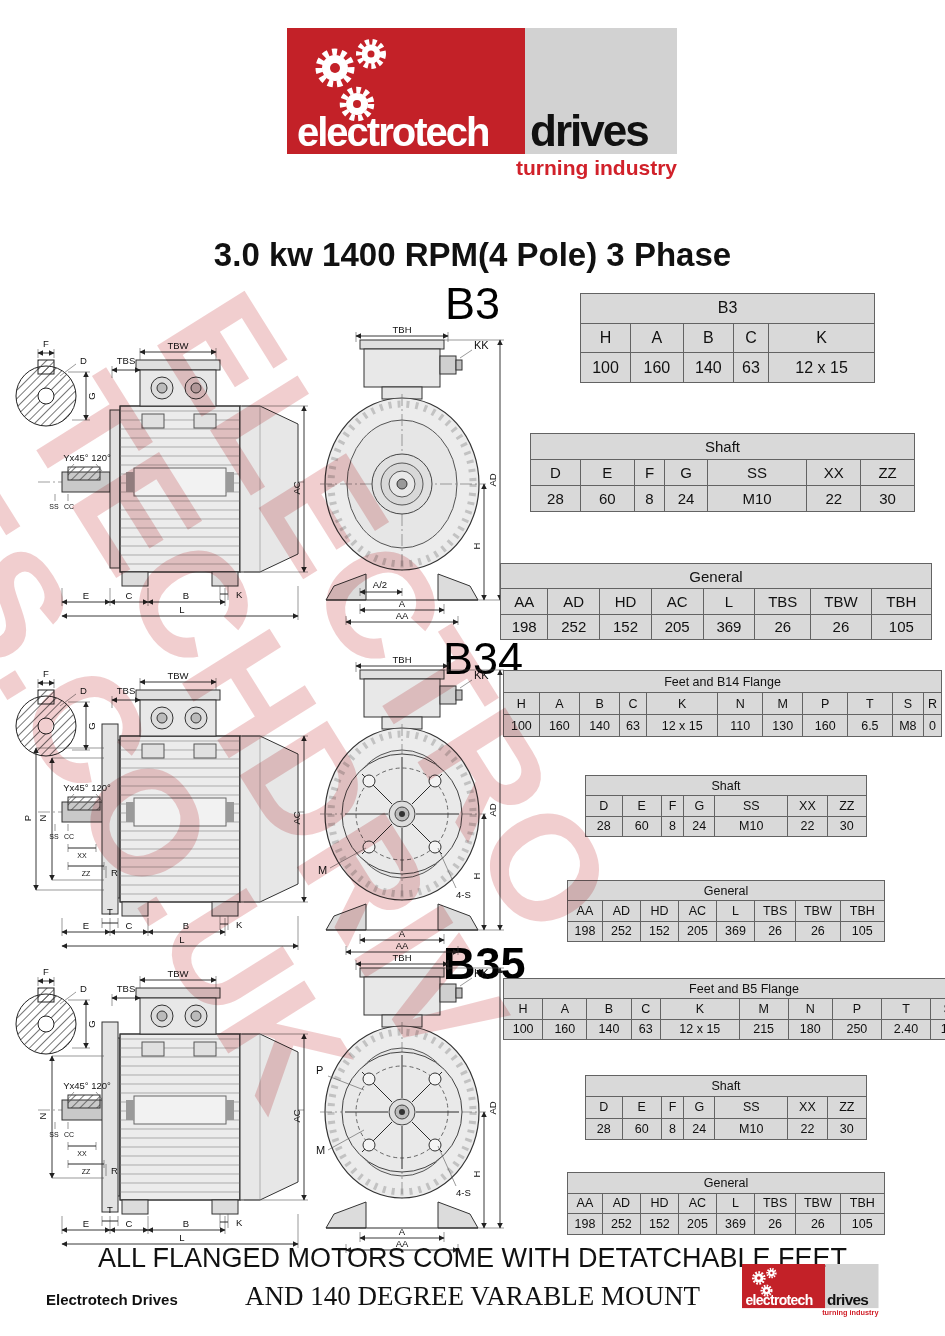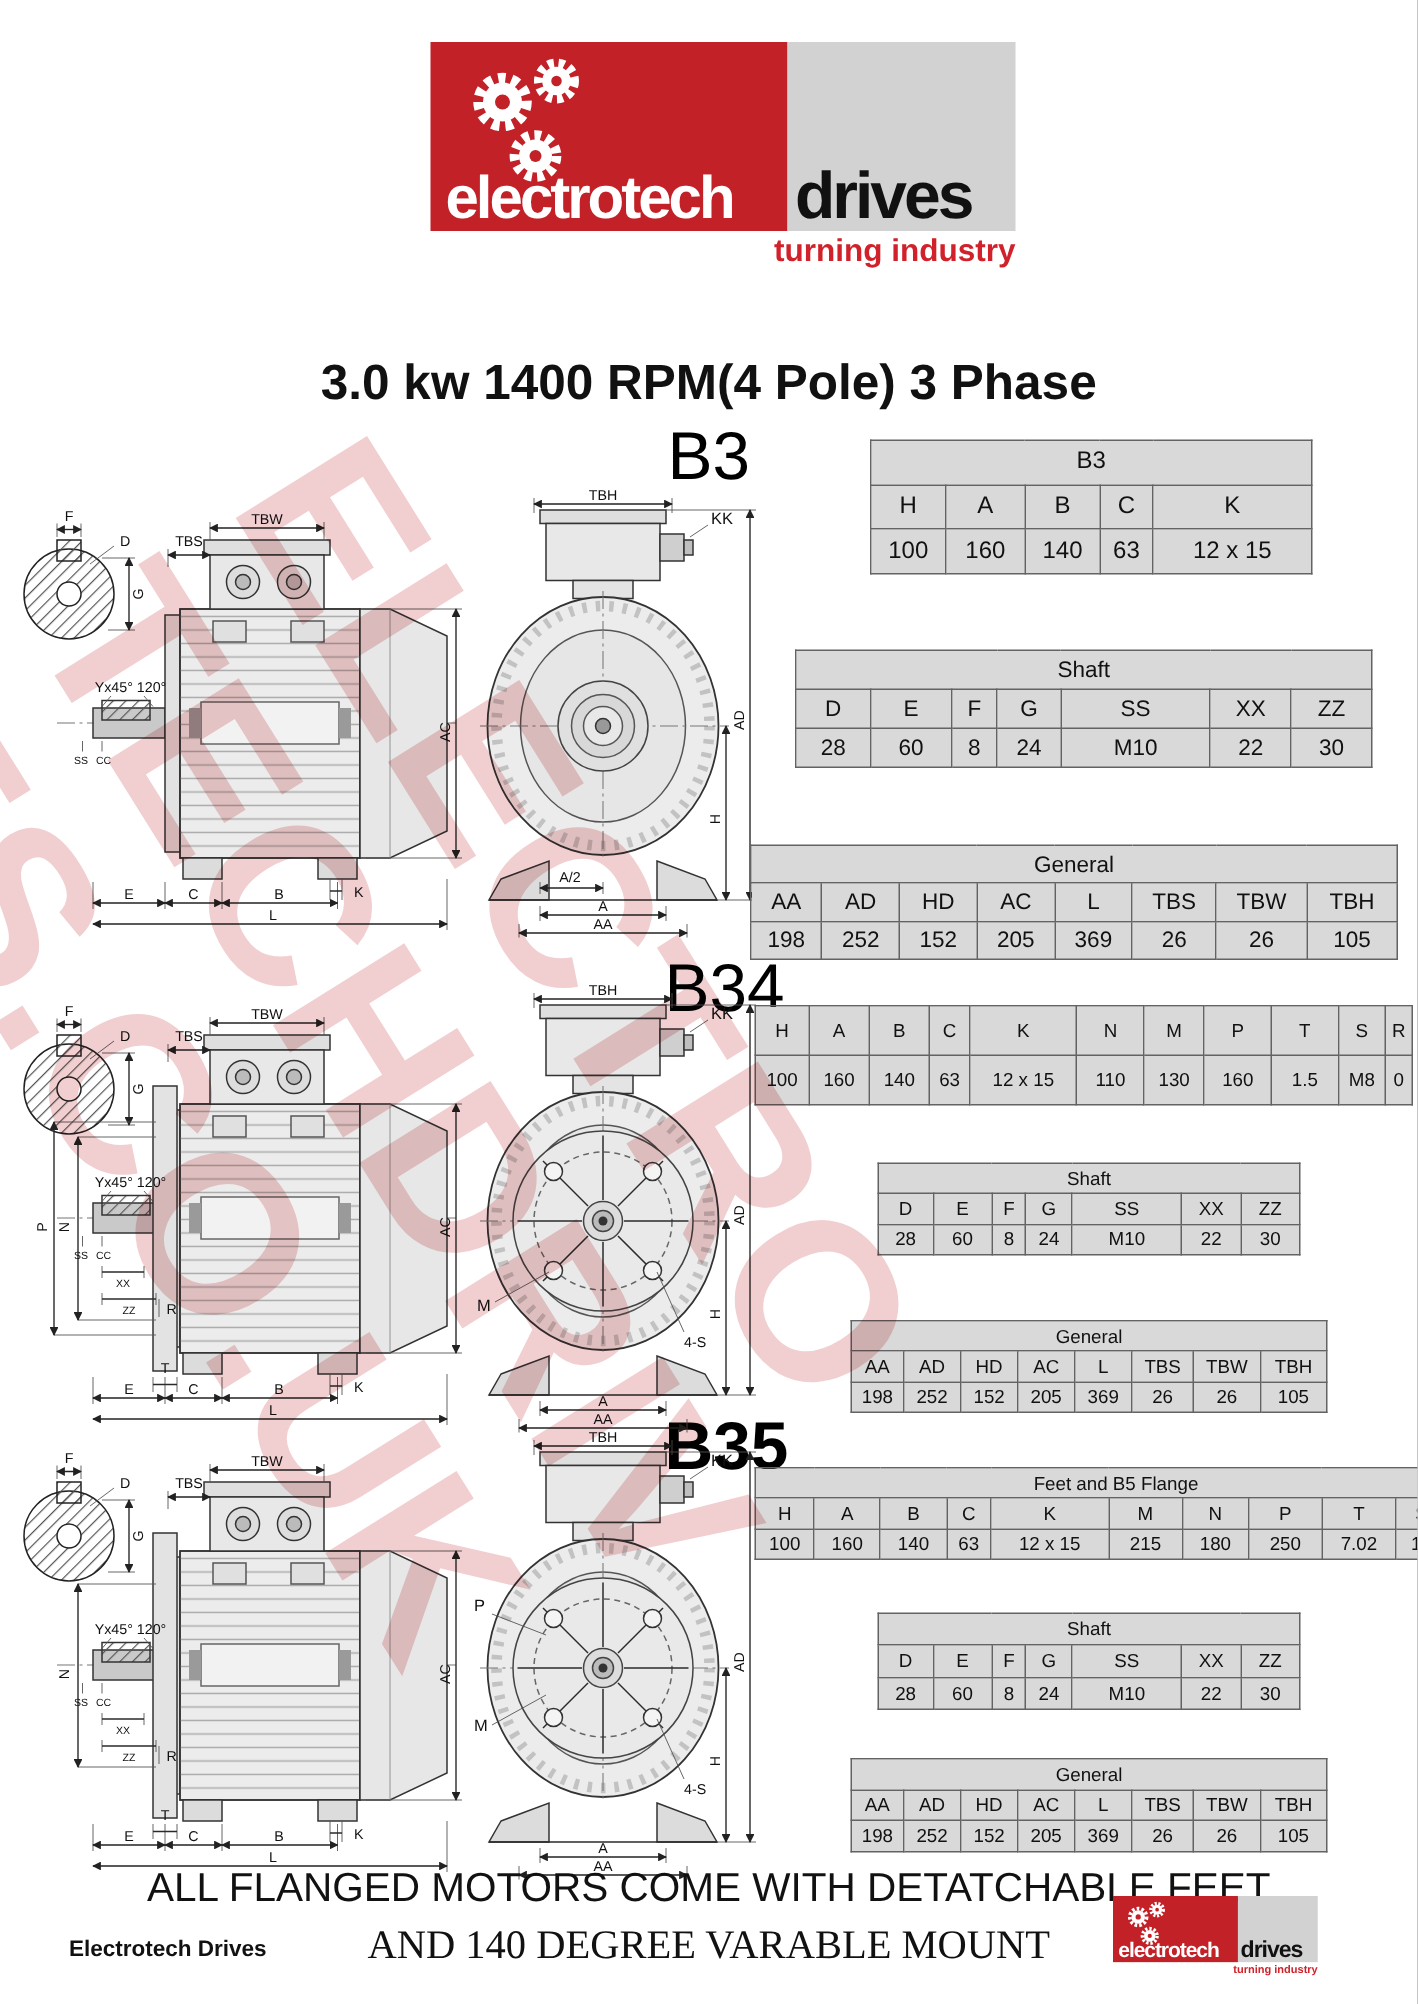--- a/index.html
+++ b/index.html
@@ -463,20 +463,23 @@
           <col style="width: 16%;">
           <col style="width: 10%;">
           <col style="width: 9%;">
           <col style="width: 10%;">
           <col style="width: 10%;">
           <col style="width: 7%;">
           <col style="width: 4%;">
         </colgroup>
         <tbody>
           <tr>
+            <td colspan="11">Feet and B14 Flange</td>
+          </tr>
+          <tr>
             <td>H</td>
             <td>A</td>
             <td>B</td>
             <td>C</td>
             <td>K</td>
             <td>N</td>
             <td>M</td>
             <td>P</td>
             <td>T</td>
             <td>S</td>
@@ -484,21 +487,21 @@
           </tr>
           <tr>
             <td>100</td>
             <td>160</td>
             <td>140</td>
             <td>63</td>
             <td>12 x 15</td>
             <td>110</td>
             <td>130</td>
             <td>160</td>
-            <td>1.5</td>
+            <td>6.5</td>
             <td>M8</td>
             <td>0</td>
           </tr>
         </tbody>
       </table>
     </div>
   <div class="dtable fs12" style="left:585px;top:775px;width:282px;height:62px;">
       <table>
         <colgroup>
           <col style="width: 13%;">
@@ -608,21 +611,21 @@
           </tr>
           <tr>
             <td>100</td>
             <td>160</td>
             <td>140</td>
             <td>63</td>
             <td>12 x 15</td>
             <td>215</td>
             <td>180</td>
             <td>250</td>
-            <td>7.02</td>
+            <td>2.40</td>
             <td>14</td>
             <td>0</td>
           </tr>
         </tbody>
       </table>
     </div>
   <div class="dtable fs12" style="left:585px;top:1075px;width:282px;height:65px;">
       <table>
         <colgroup>
           <col style="width: 13%;">

